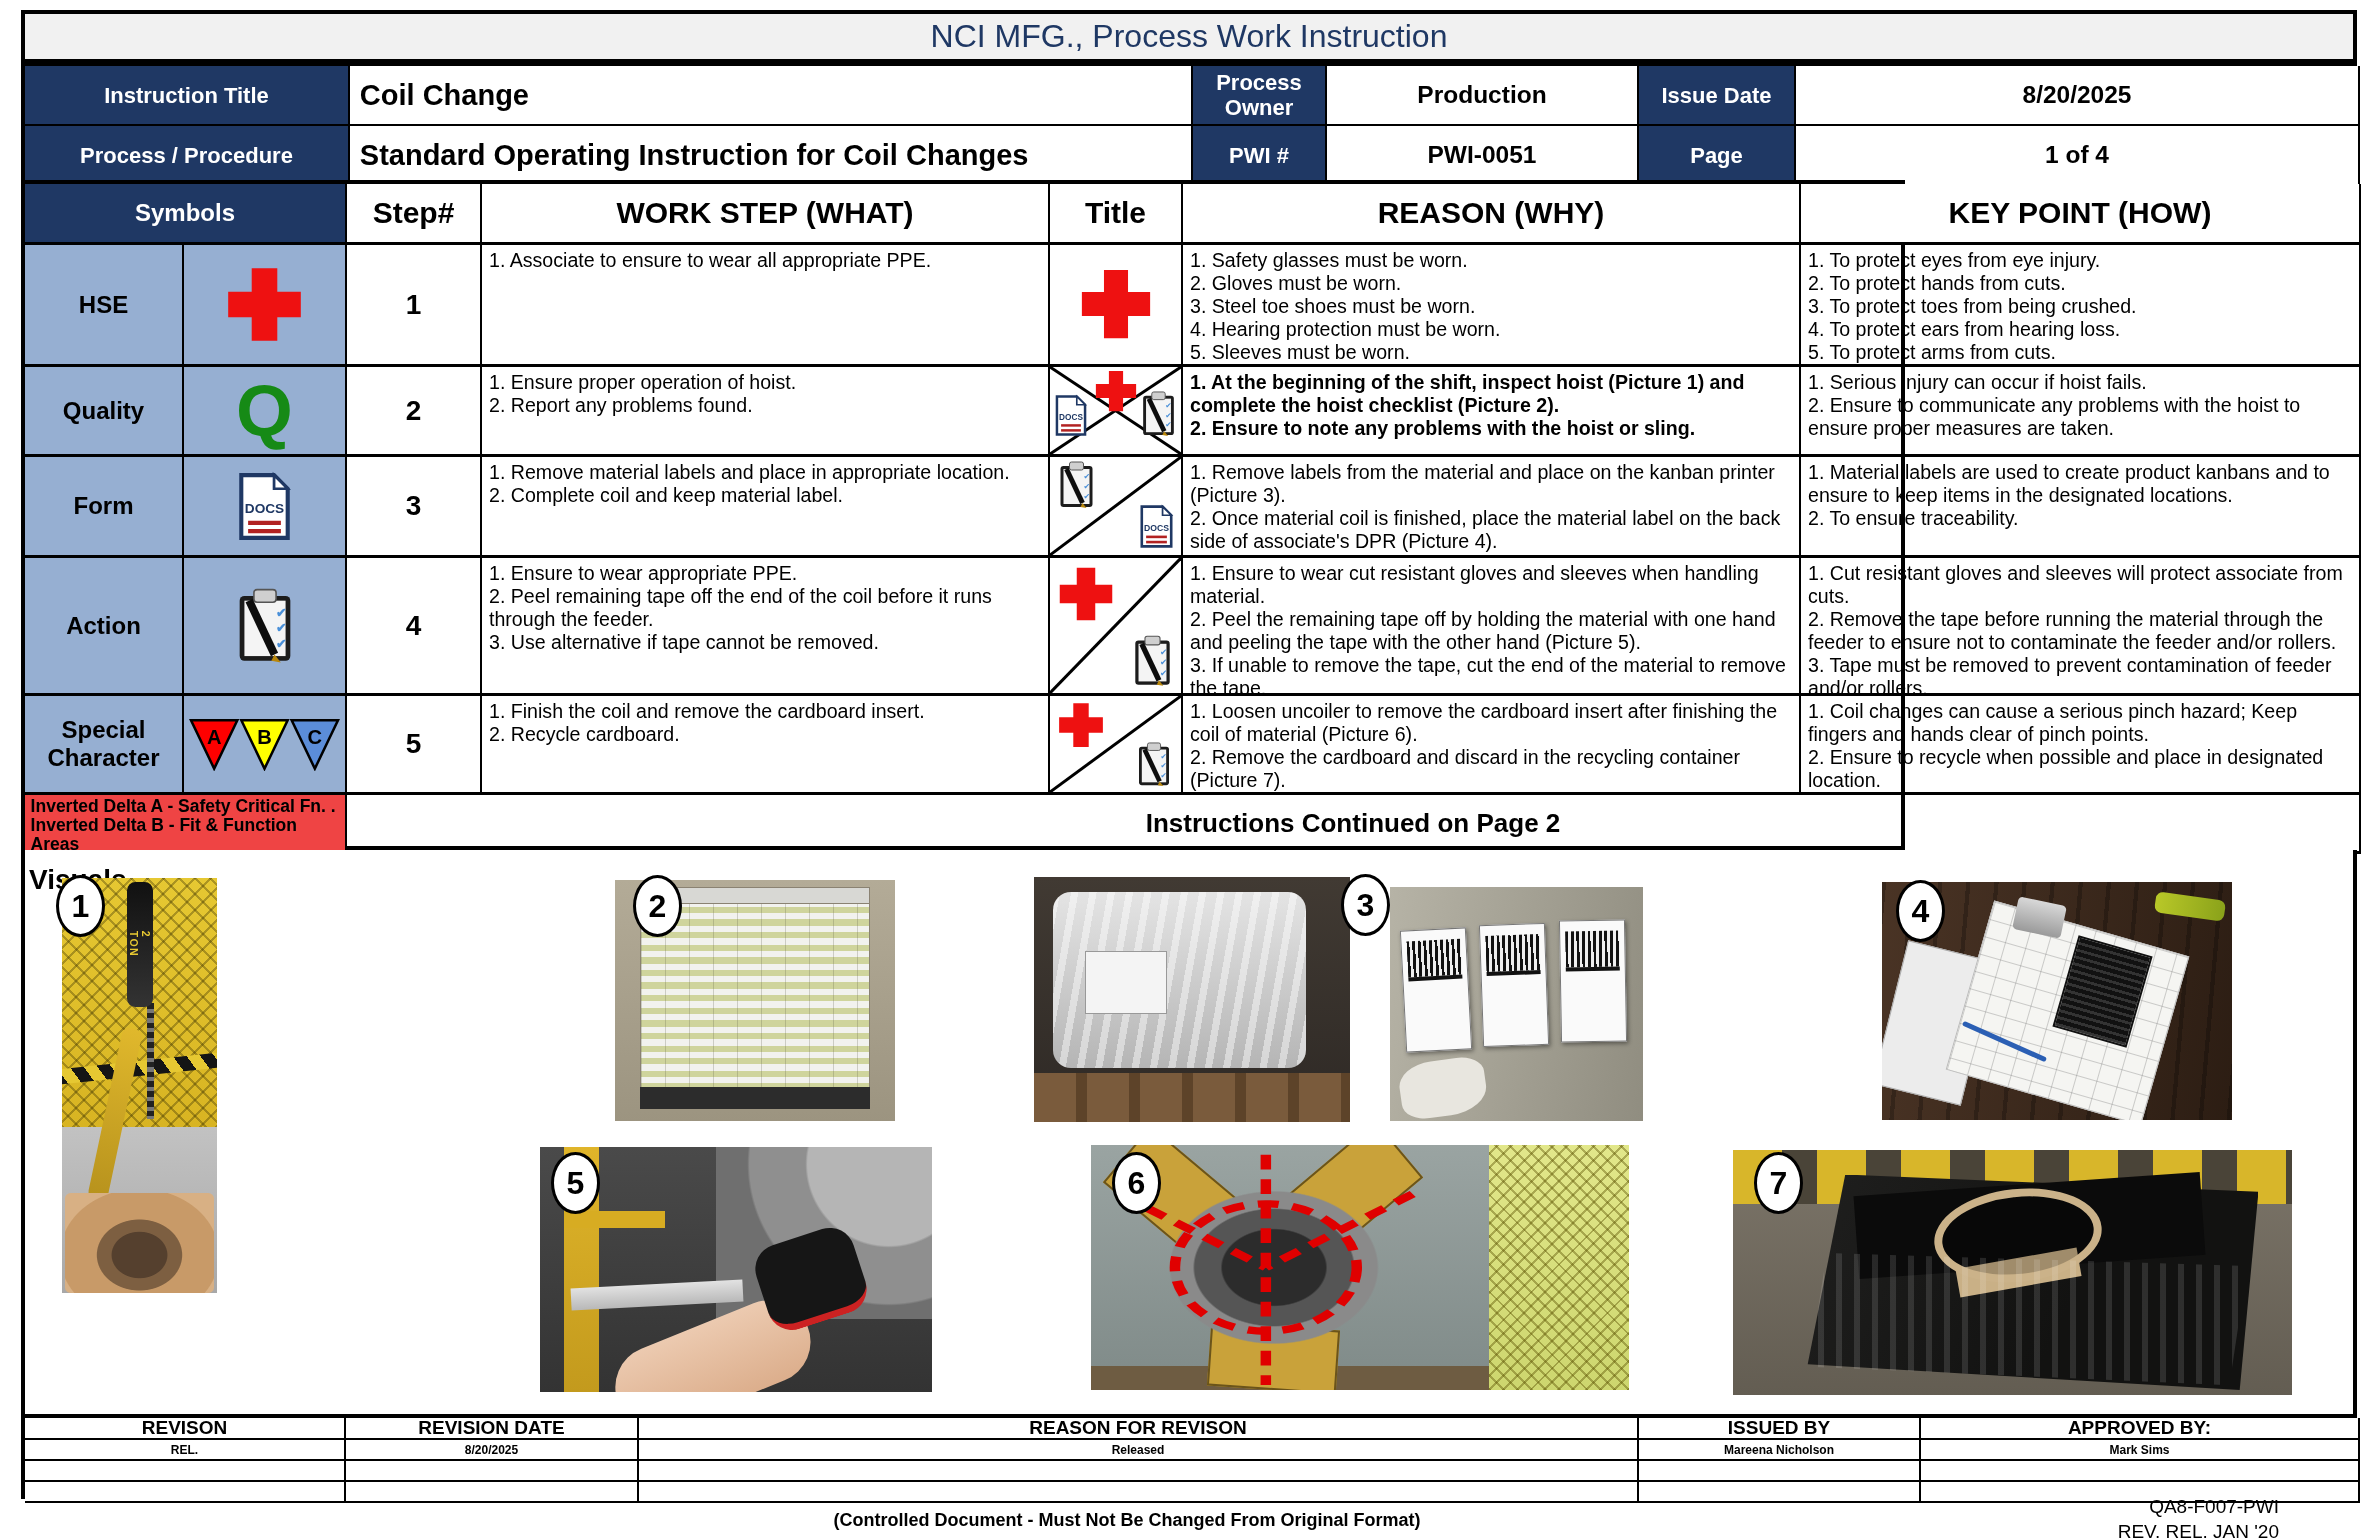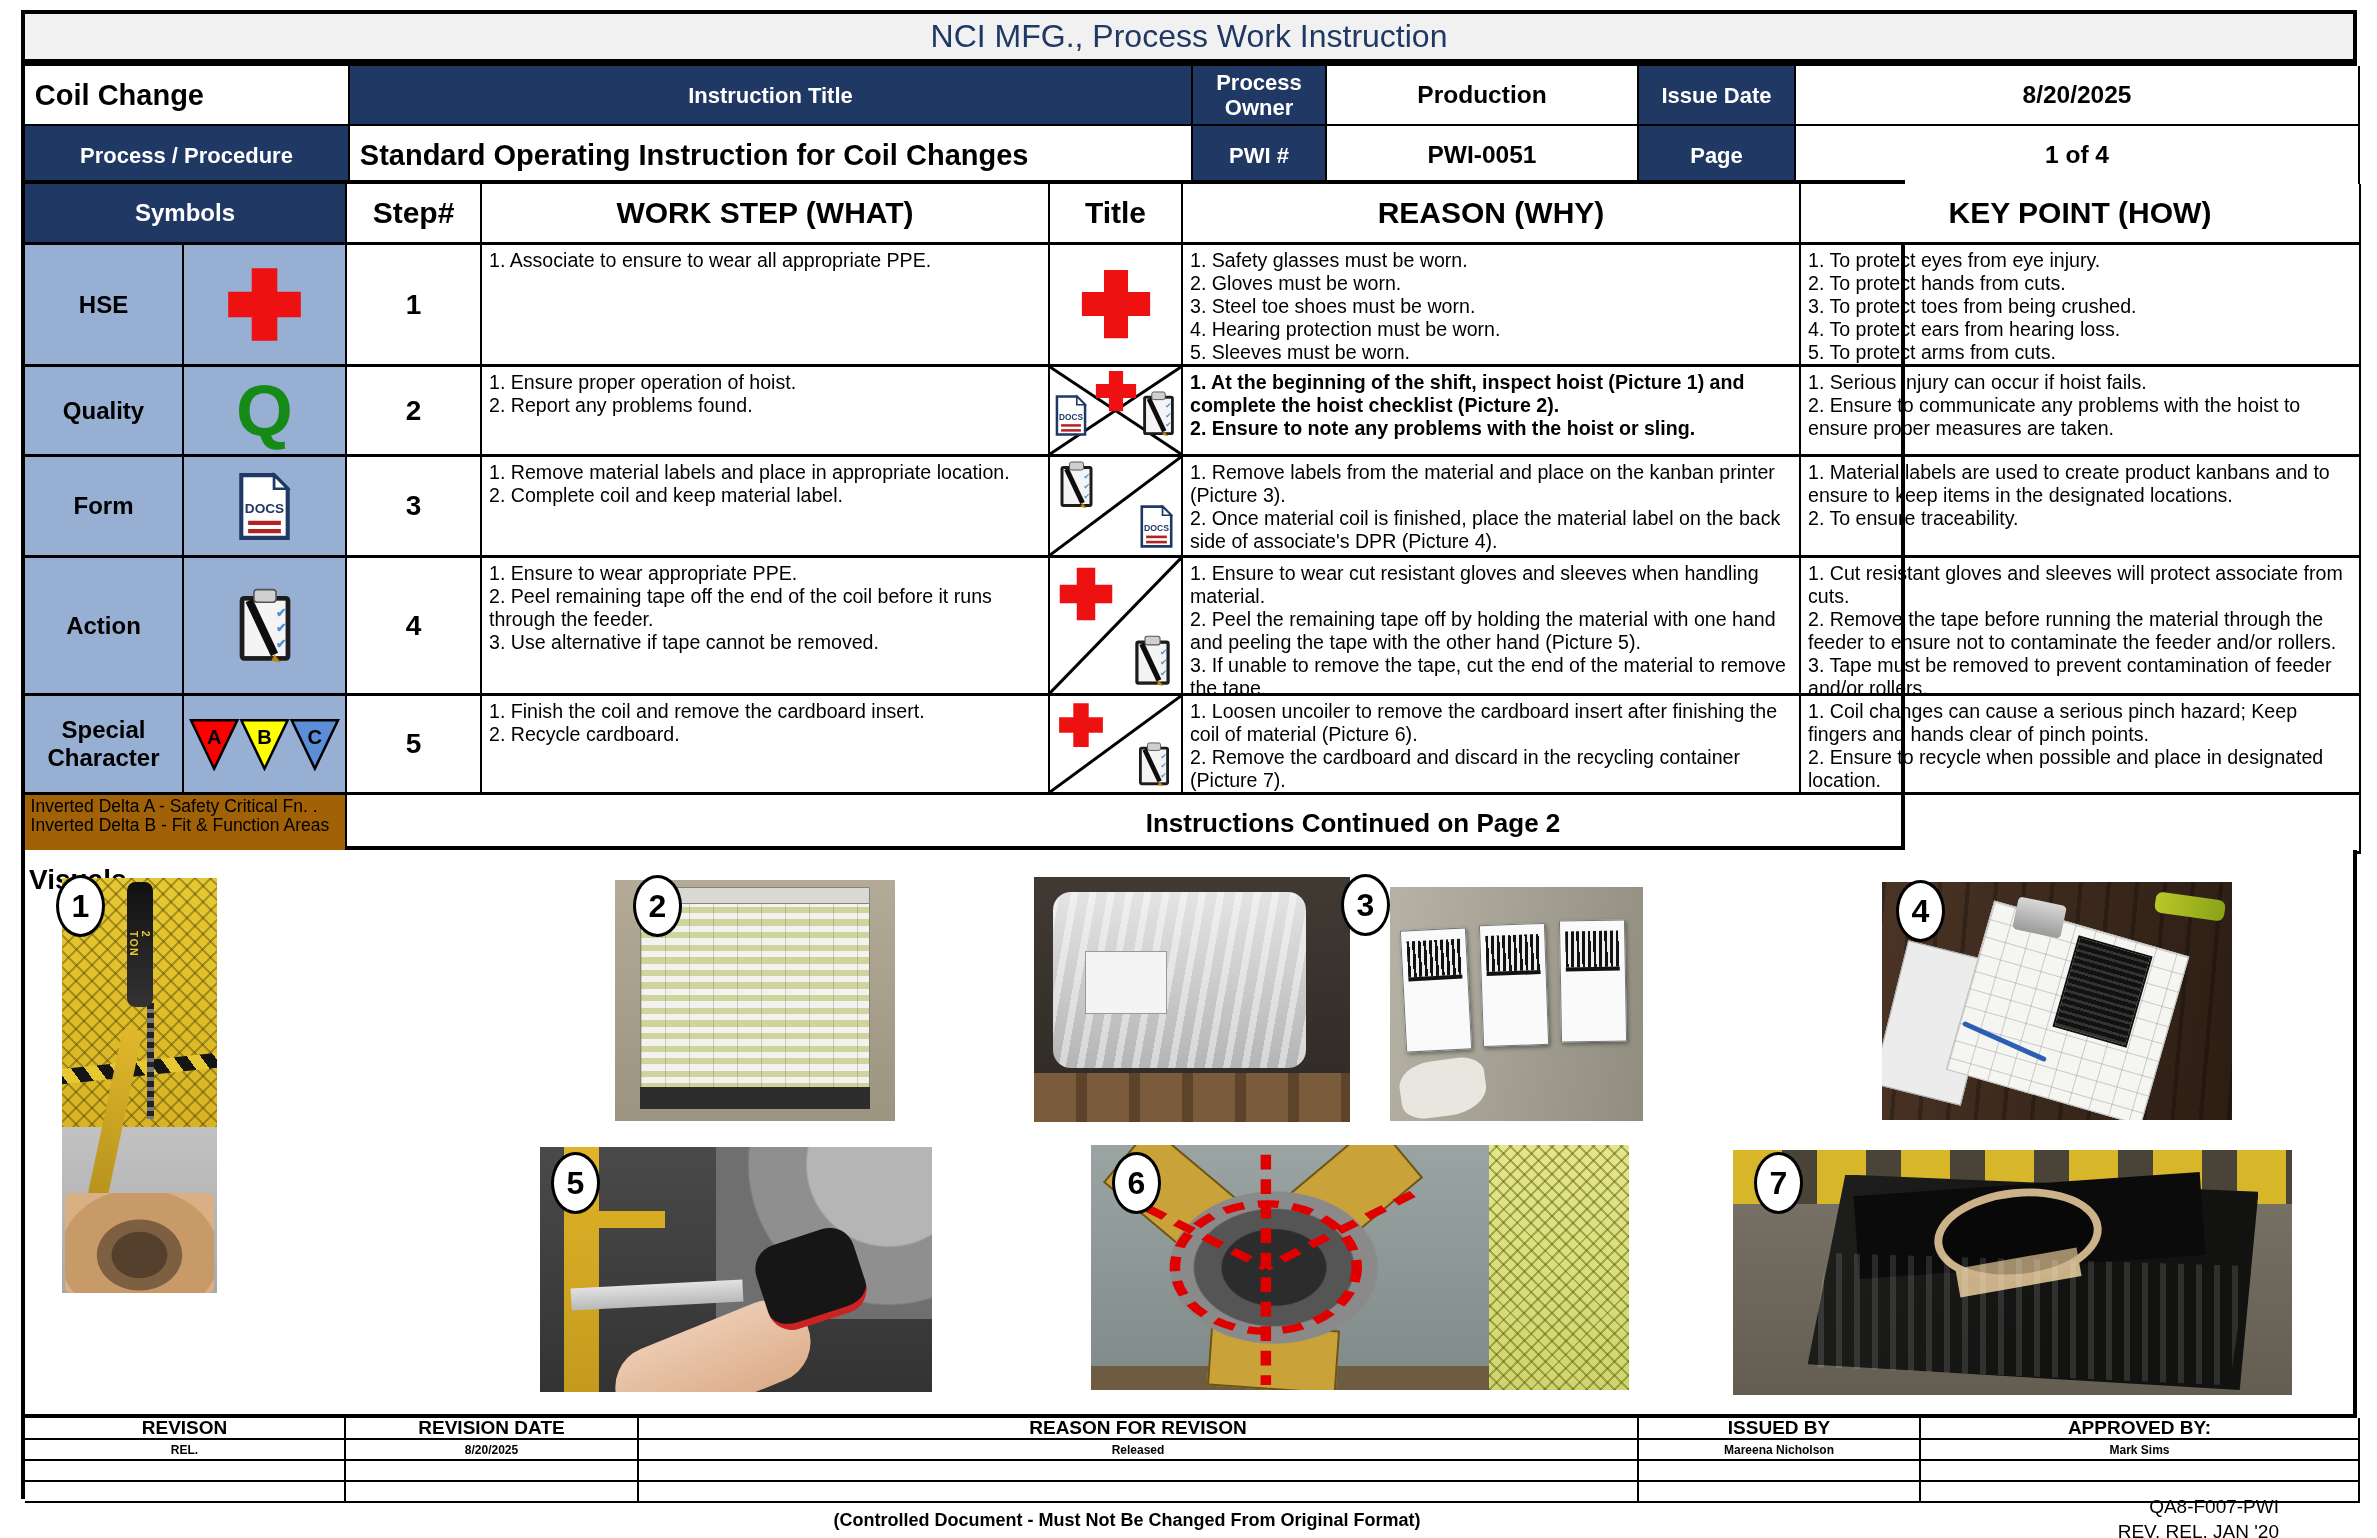--- a/index.html
+++ b/index.html
@@ -31,21 +31,21 @@
   .span2 { grid-column:span 2; }
   .span5 { grid-column:span 5; }
   .hdr { display:flex; align-items:center; justify-content:center; font-weight:bold; font-size:30px; background:#fff; }
   .hdr.navyh { background:#1F3864; color:#fff; font-size:24px; }
   .legend { background:#96AFD2; display:flex; align-items:center; justify-content:center;
     font-weight:bold; font-size:24px; text-align:center; line-height:28px; padding:0 4.2px; }
   .stepc { display:flex; align-items:center; justify-content:center; font-weight:bold; font-size:28px; }
   .txt { font-size:19.6px; line-height:23px; padding:3.5px 7px 0 7px; }
   .txt div { margin-bottom:0; }
   .txt.bold { font-weight:bold; }
-  .notes { background:#a16207; font-weight:normal; font-size:17.5px; line-height:19px; padding:2.1px 5.6px; }
+  .notes { background:#ef4444; font-weight:bold; font-size:17.5px; line-height:19px; padding:2.1px 5.6px; }
   .banner { display:flex; align-items:center; justify-content:center; font-weight:bold; font-size:26px; }
 
   
   .symcell { background:#fff; }
   .diag-svg { position:absolute; inset:0; width:100%; height:100%; }
   .sym-abs { position:absolute; }
 
   
   .cross-svg { display:block; }
   .q-letter { color:#168A16; font-weight:bold; font-size:73px; line-height:1; font-family:"Liberation Sans", sans-serif; }
@@ -161,22 +161,22 @@
 </head>
 <body>
 
 <div class="page">
 
   <div class="title-bar">
     <div class="t">NCI MFG., Process Work Instruction</div>
   </div>
 
   <div class="info-grid">
+    <div class="cell navy">Instruction Title</div>
     <div class="cell val left">Coil Change</div>
-    <div class="cell navy">Instruction Title</div>
     <div class="cell navy">Process Owner</div>
     <div class="cell val">Production</div>
     <div class="cell navy">Issue Date</div>
     <div class="cell val">8/20/2025</div>
 
     <div class="cell navy">Process / Procedure</div>
     <div class="cell val left">Standard Operating Instruction for Coil Changes</div>
     <div class="cell navy">PWI #</div>
     <div class="cell val">PWI-0051</div>
     <div class="cell navy">Page</div>

